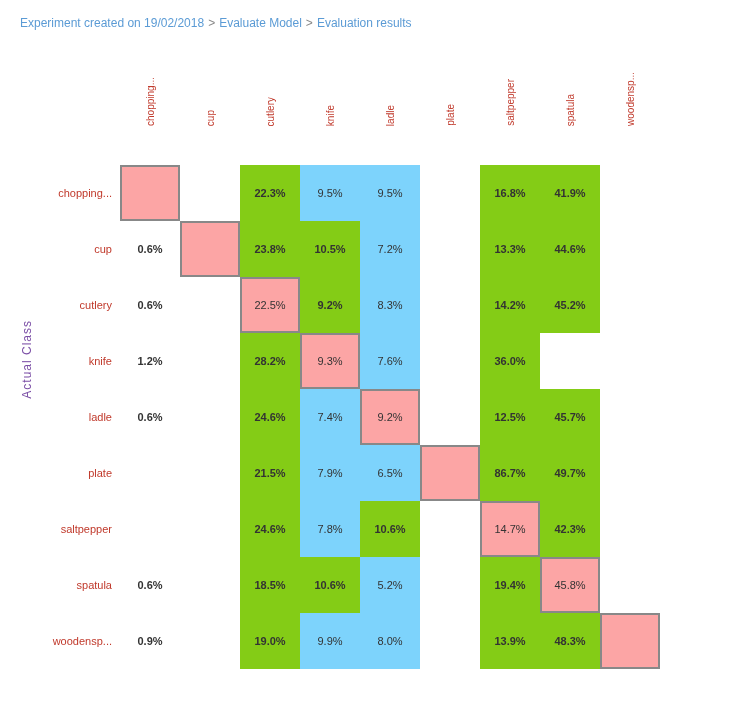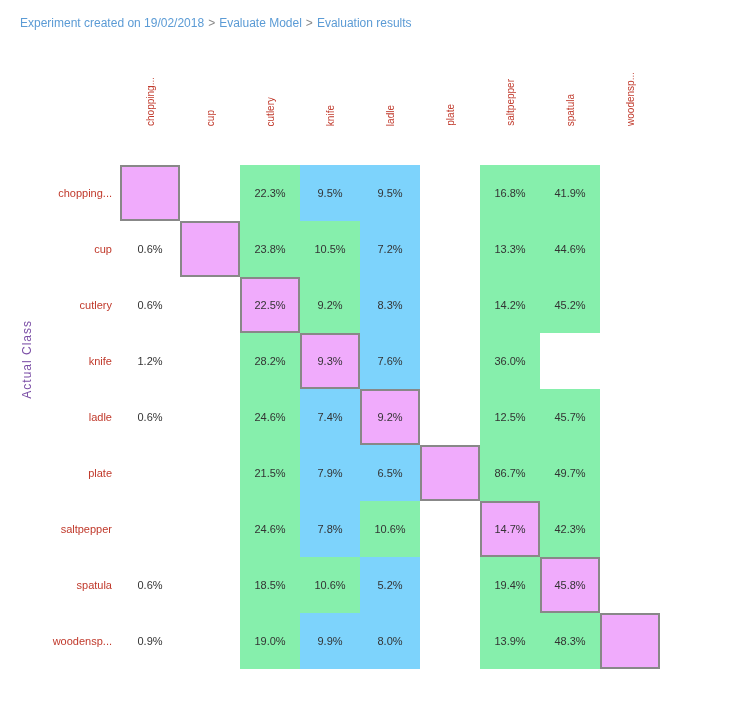--- a/index.html
+++ b/index.html
@@ -87,27 +87,27 @@
       width: 60px;
       height: 56px;
       display: flex;
       align-items: center;
       justify-content: center;
       font-size: 11px;
       color: #333;
       flex-shrink: 0;
       position: relative;
     }
-    .cell.light-blue { background-color: #86efac; }
+    .cell.light-blue { background-color: #84cc16; font-weight: bold; }
     .cell.very-light-blue { background-color: #7dd3fc; }
     .cell.diagonal {
       border: 2.5px solid #888;
-      background-color: #f0abfc;
-    }
-    .cell.empty { background-color: transparent; }
+      background-color: #fca5a5;
+    }
+    .cell.empty { background-color: transparent; font-weight: bold; }
 
     
     
   </style>
 </head>
 <body>
 
 <div class="breadcrumb">
   <span>Experiment created on 19/02/2018</span>
   <span class="sep">&gt;</span>

